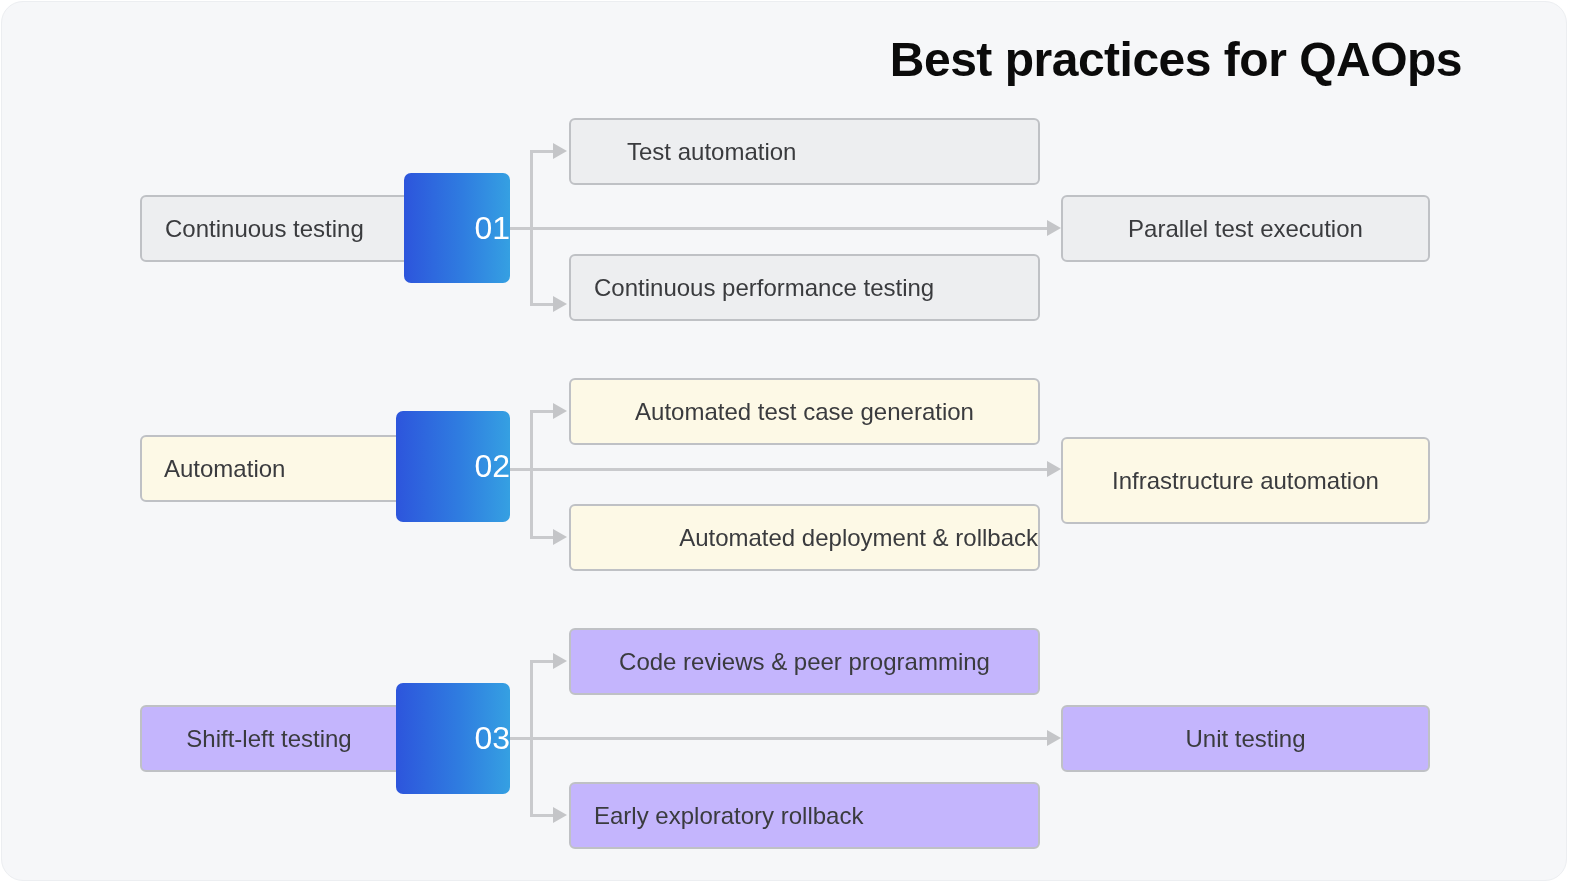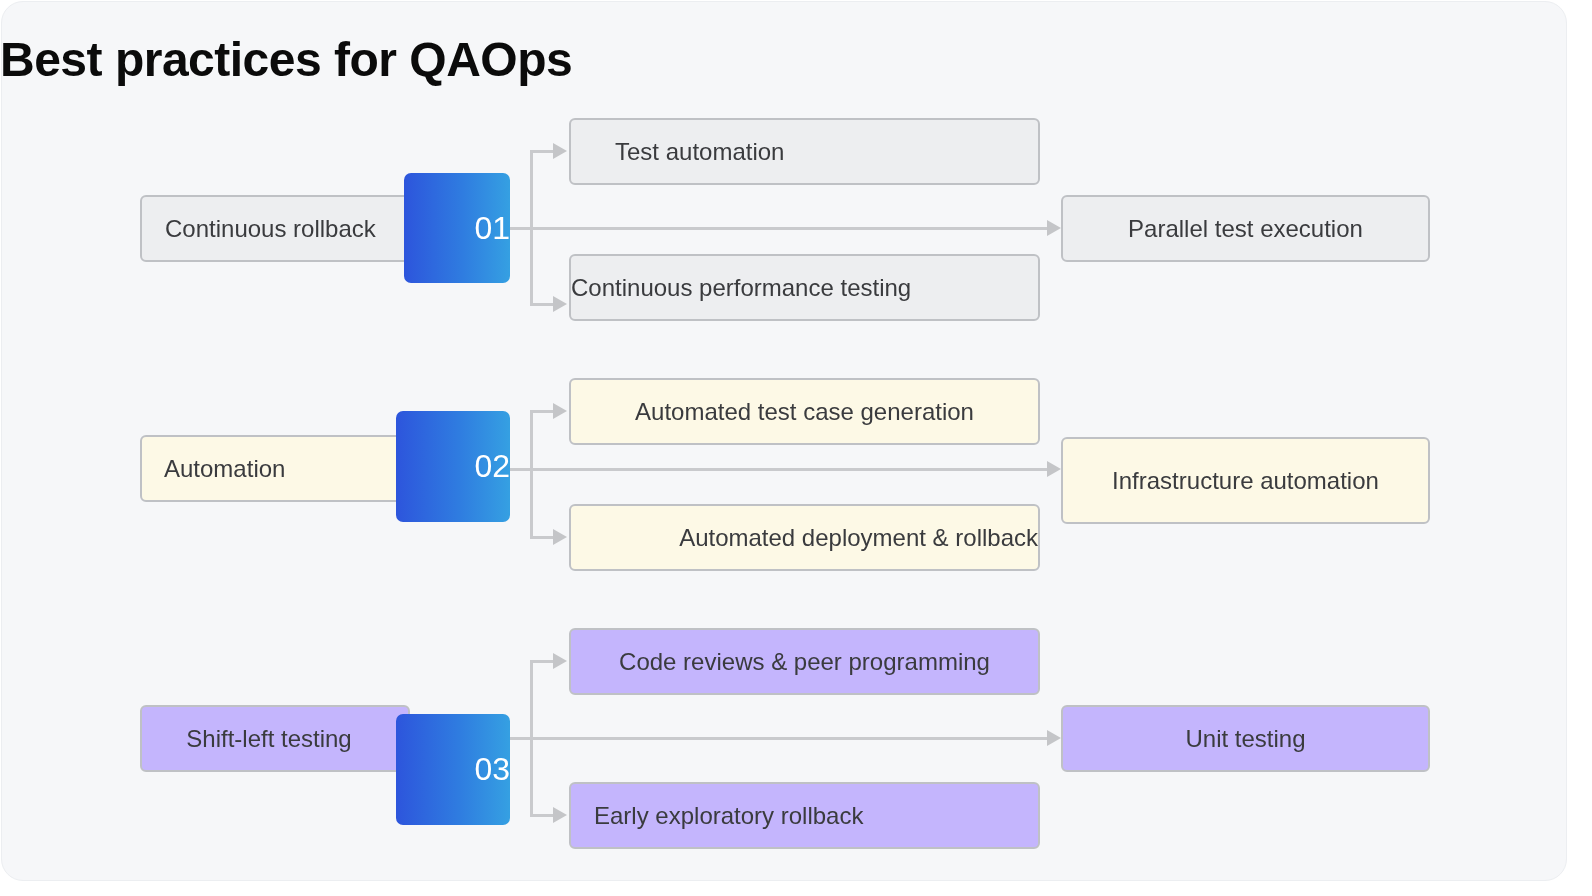--- a/index.html
+++ b/index.html
@@ -12,21 +12,21 @@
   .card {
     position: absolute; left: 1px; top: 1px;
     width: 1566px; height: 880px;
     background: #f6f7f9;
     border: 1px solid #eceef1;
     border-radius: 22px;
     box-sizing: border-box;
   }
   .title {
     position: absolute; left: 0; width: 1462px; top: 32px;
-    text-align: left;
+    text-align: right;
     font-size: 48px; font-weight: bold; color: #0b0b0b;
     letter-spacing: -0.5px;
   }
   .box {
     position: absolute;
     box-sizing: border-box;
     border: 2px solid #bfc1c5;
     border-radius: 6px;
     display: flex; align-items: center;
     font-size: 24px; color: #3a3b3e;
@@ -55,38 +55,38 @@
 </style>
 </head>
 <body>
 
 <div class="card"></div>
 
 <div class="title">Best practices for QAOps</div>
 
 <div>
   <div class="box gray left" style="left:140px; top:195px; width:280px; height:67px; padding-left:23px;">
-    <span>Continuous rollback</span>
+    <span>Continuous testing</span>
   </div>
   <div class="num" style="left:404px; top:173px; width:106px; height:110px;">
     <span>01</span>
   </div>
 
   <div class="line" style="left:510px; top:227px; width:540px; height:3px;"></div>
   <div class="line" style="left:530px; top:150px; width:3px; height:156px;"></div>
   <div class="line" style="left:530px; top:150px; width:24px; height:3px;"></div>
   <div class="line" style="left:530px; top:303px; width:24px; height:3px;"></div>
   <div class="arrow" style="left:553px; top:143px;"></div>
   <div class="arrow" style="left:553px; top:296px;"></div>
   <div class="arrow" style="left:1047px; top:220px;"></div>
 
-  <div class="box gray left" style="left:569px; top:118px; width:471px; height:67px; padding-left:44px;">
+  <div class="box gray left" style="left:569px; top:118px; width:471px; height:67px; padding-left:56px;">
     <span>Test automation</span>
   </div>
-  <div class="box gray left" style="left:569px; top:254px; width:471px; height:67px; ">
+  <div class="box gray left" style="left:569px; top:254px; width:471px; height:67px; padding-left:23px;">
     <span>Continuous performance testing</span>
   </div>
   <div class="box gray center" style="left:1061px; top:195px; width:369px; height:67px;">
     <span>Parallel test execution</span>
   </div>
 </div>
 
 <div>
   <div class="box yellow left" style="left:140px; top:435px; width:270px; height:67px; padding-left:22px;">
     <span>Automation</span>
@@ -111,21 +111,21 @@
   </div>
   <div class="box yellow center" style="left:1061px; top:437px; width:369px; height:87px;">
     <span>Infrastructure automation</span>
   </div>
 </div>
 
 <div>
   <div class="box blue center" style="left:140px; top:705px; width:270px; height:67px; padding-right:12px;">
     <span>Shift-left testing</span>
   </div>
-  <div class="num" style="left:396px; top:714px; width:114px; height:111px;">
+  <div class="num" style="left:396px; top:683px; width:114px; height:111px;">
     <span>03</span>
   </div>
 
   <div class="line" style="left:510px; top:737px; width:540px; height:3px;"></div>
   <div class="line" style="left:530px; top:660px; width:3px; height:157px;"></div>
   <div class="line" style="left:530px; top:660px; width:24px; height:3px;"></div>
   <div class="line" style="left:530px; top:814px; width:24px; height:3px;"></div>
   <div class="arrow" style="left:553px; top:653px;"></div>
   <div class="arrow" style="left:553px; top:807px;"></div>
   <div class="arrow" style="left:1047px; top:730px;"></div>

